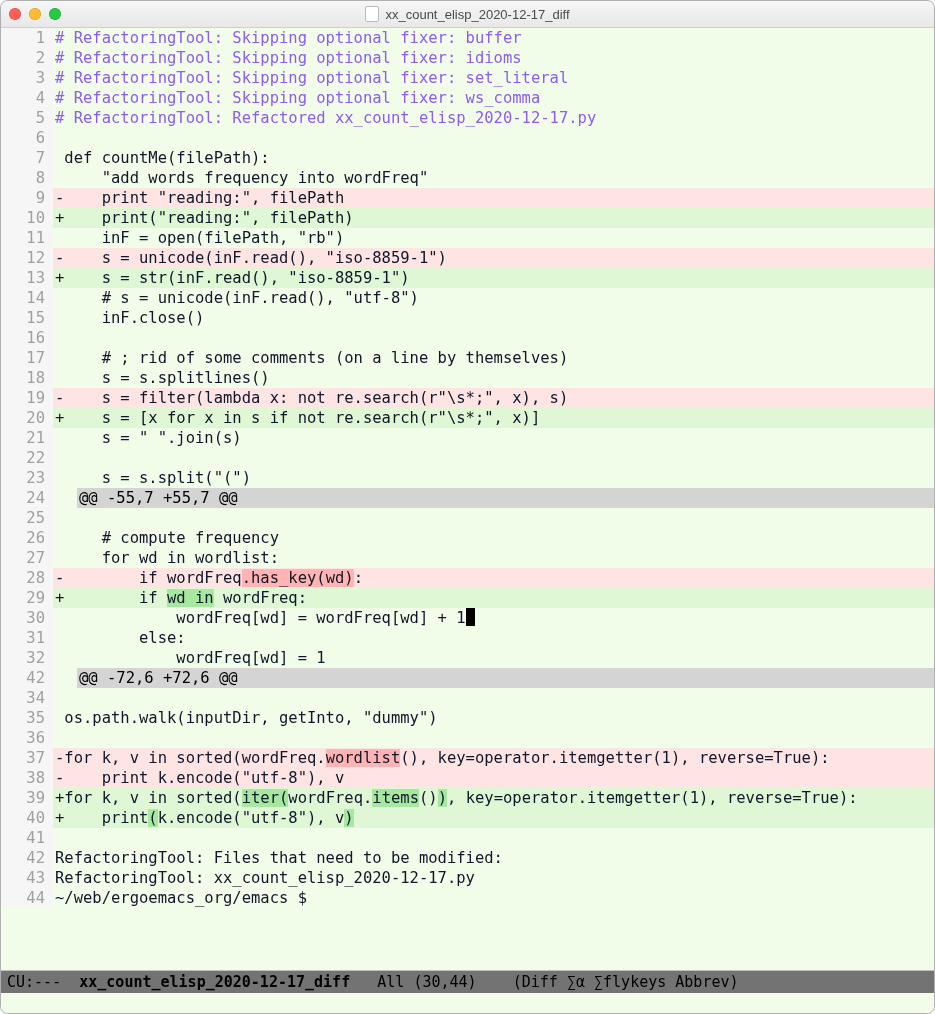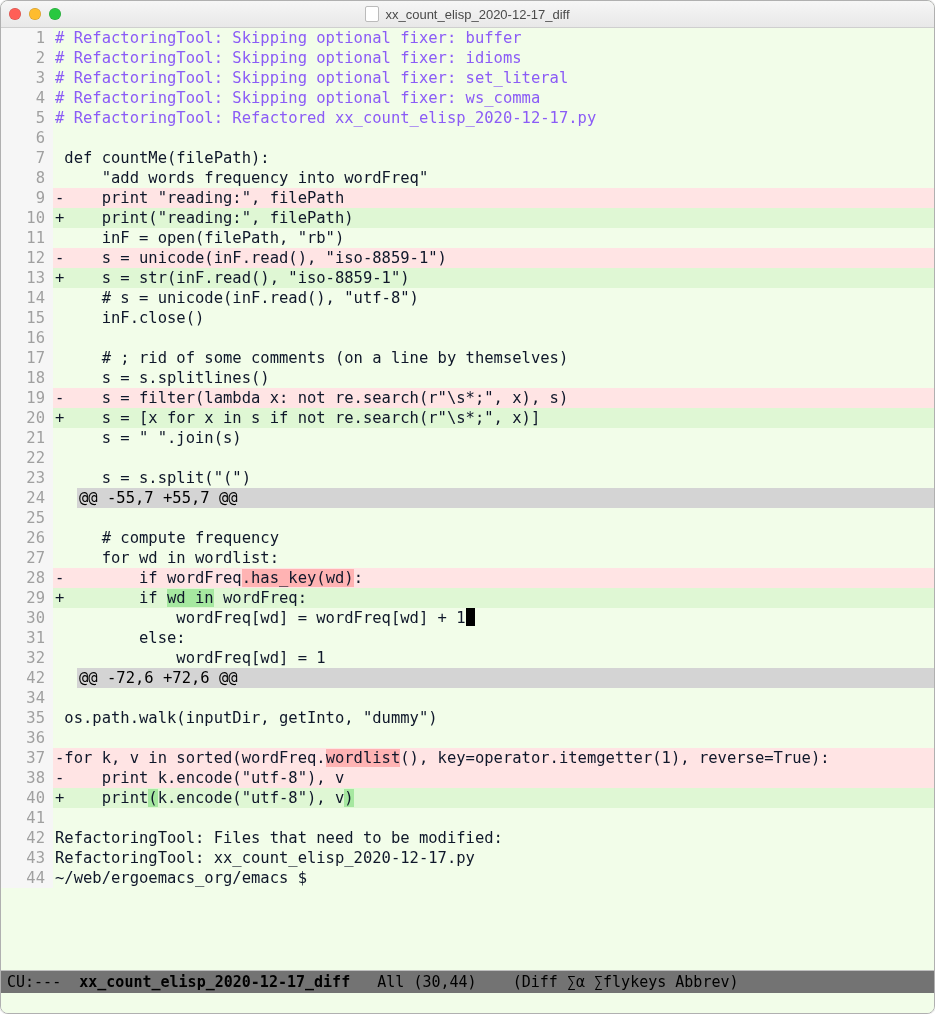--- a/index.html
+++ b/index.html
@@ -182,20 +182,21 @@
       <div class="line"><div class="gutter">29</div><div class="code bg-add fg-ctx"><span>+        if </span><span class="refine-add">wd in</span><span> wordFreq:</span></div></div>
       <div class="line"><div class="gutter">30</div><div class="code fg-ctx"><span>             wordFreq[wd] = wordFreq[wd] + 1</span><span class="cursor-block"></span></div></div>
       <div class="line"><div class="gutter">31</div><div class="code fg-ctx"><span>         else:</span></div></div>
       <div class="line"><div class="gutter">32</div><div class="code fg-ctx"><span>             wordFreq[wd] = 1</span></div></div>
       <div class="line"><div class="gutter">42</div><div class="code bg-hunk fg-hunk"><span>@@ -72,6 +72,6 @@</span></div></div>
       <div class="line"><div class="gutter">34</div><div class="code fg-ctx"><span></span></div></div>
       <div class="line"><div class="gutter">35</div><div class="code fg-ctx"><span> os.path.walk(inputDir, getInto, "dummy")</span></div></div>
       <div class="line"><div class="gutter">36</div><div class="code fg-ctx"><span></span></div></div>
       <div class="line"><div class="gutter">37</div><div class="code bg-del fg-ctx"><span>-for k, v in sorted(wordFreq.</span><span class="refine-del">wordlist</span><span>(), key=operator.itemgetter(1), reverse=True):</span></div></div>
       <div class="line"><div class="gutter">38</div><div class="code bg-del fg-ctx"><span>-    print k.encode("utf-8"), v</span></div></div>
+      <div class="line"><div class="gutter">39</div><div class="code bg-add fg-ctx"><span>+for k, v in sorted(</span><span class="refine-add">iter(</span><span>wordFreq.</span><span class="refine-add">items</span><span>()</span><span class="refine-add">)</span><span>, key=operator.itemgetter(1), reverse=True):</span></div></div>
       <div class="line"><div class="gutter">40</div><div class="code bg-add fg-ctx"><span>+    print</span><span class="refine-add">(</span><span>k.encode("utf-8"), v</span><span class="refine-add">)</span></div></div>
       <div class="line"><div class="gutter">41</div><div class="code fg-ctx"><span></span></div></div>
       <div class="line"><div class="gutter">42</div><div class="code fg-ctx"><span>RefactoringTool: Files that need to be modified:</span></div></div>
       <div class="line"><div class="gutter">43</div><div class="code fg-ctx"><span>RefactoringTool: xx_count_elisp_2020-12-17.py</span></div></div>
       <div class="line"><div class="gutter">44</div><div class="code fg-ctx"><span>~/web/ergoemacs_org/emacs $</span></div></div>
     </div>
 
   <div class="modeline">
     <span>CU:---  </span>
     <span class="buf">xx_count_elisp_2020-12-17_diff</span>

